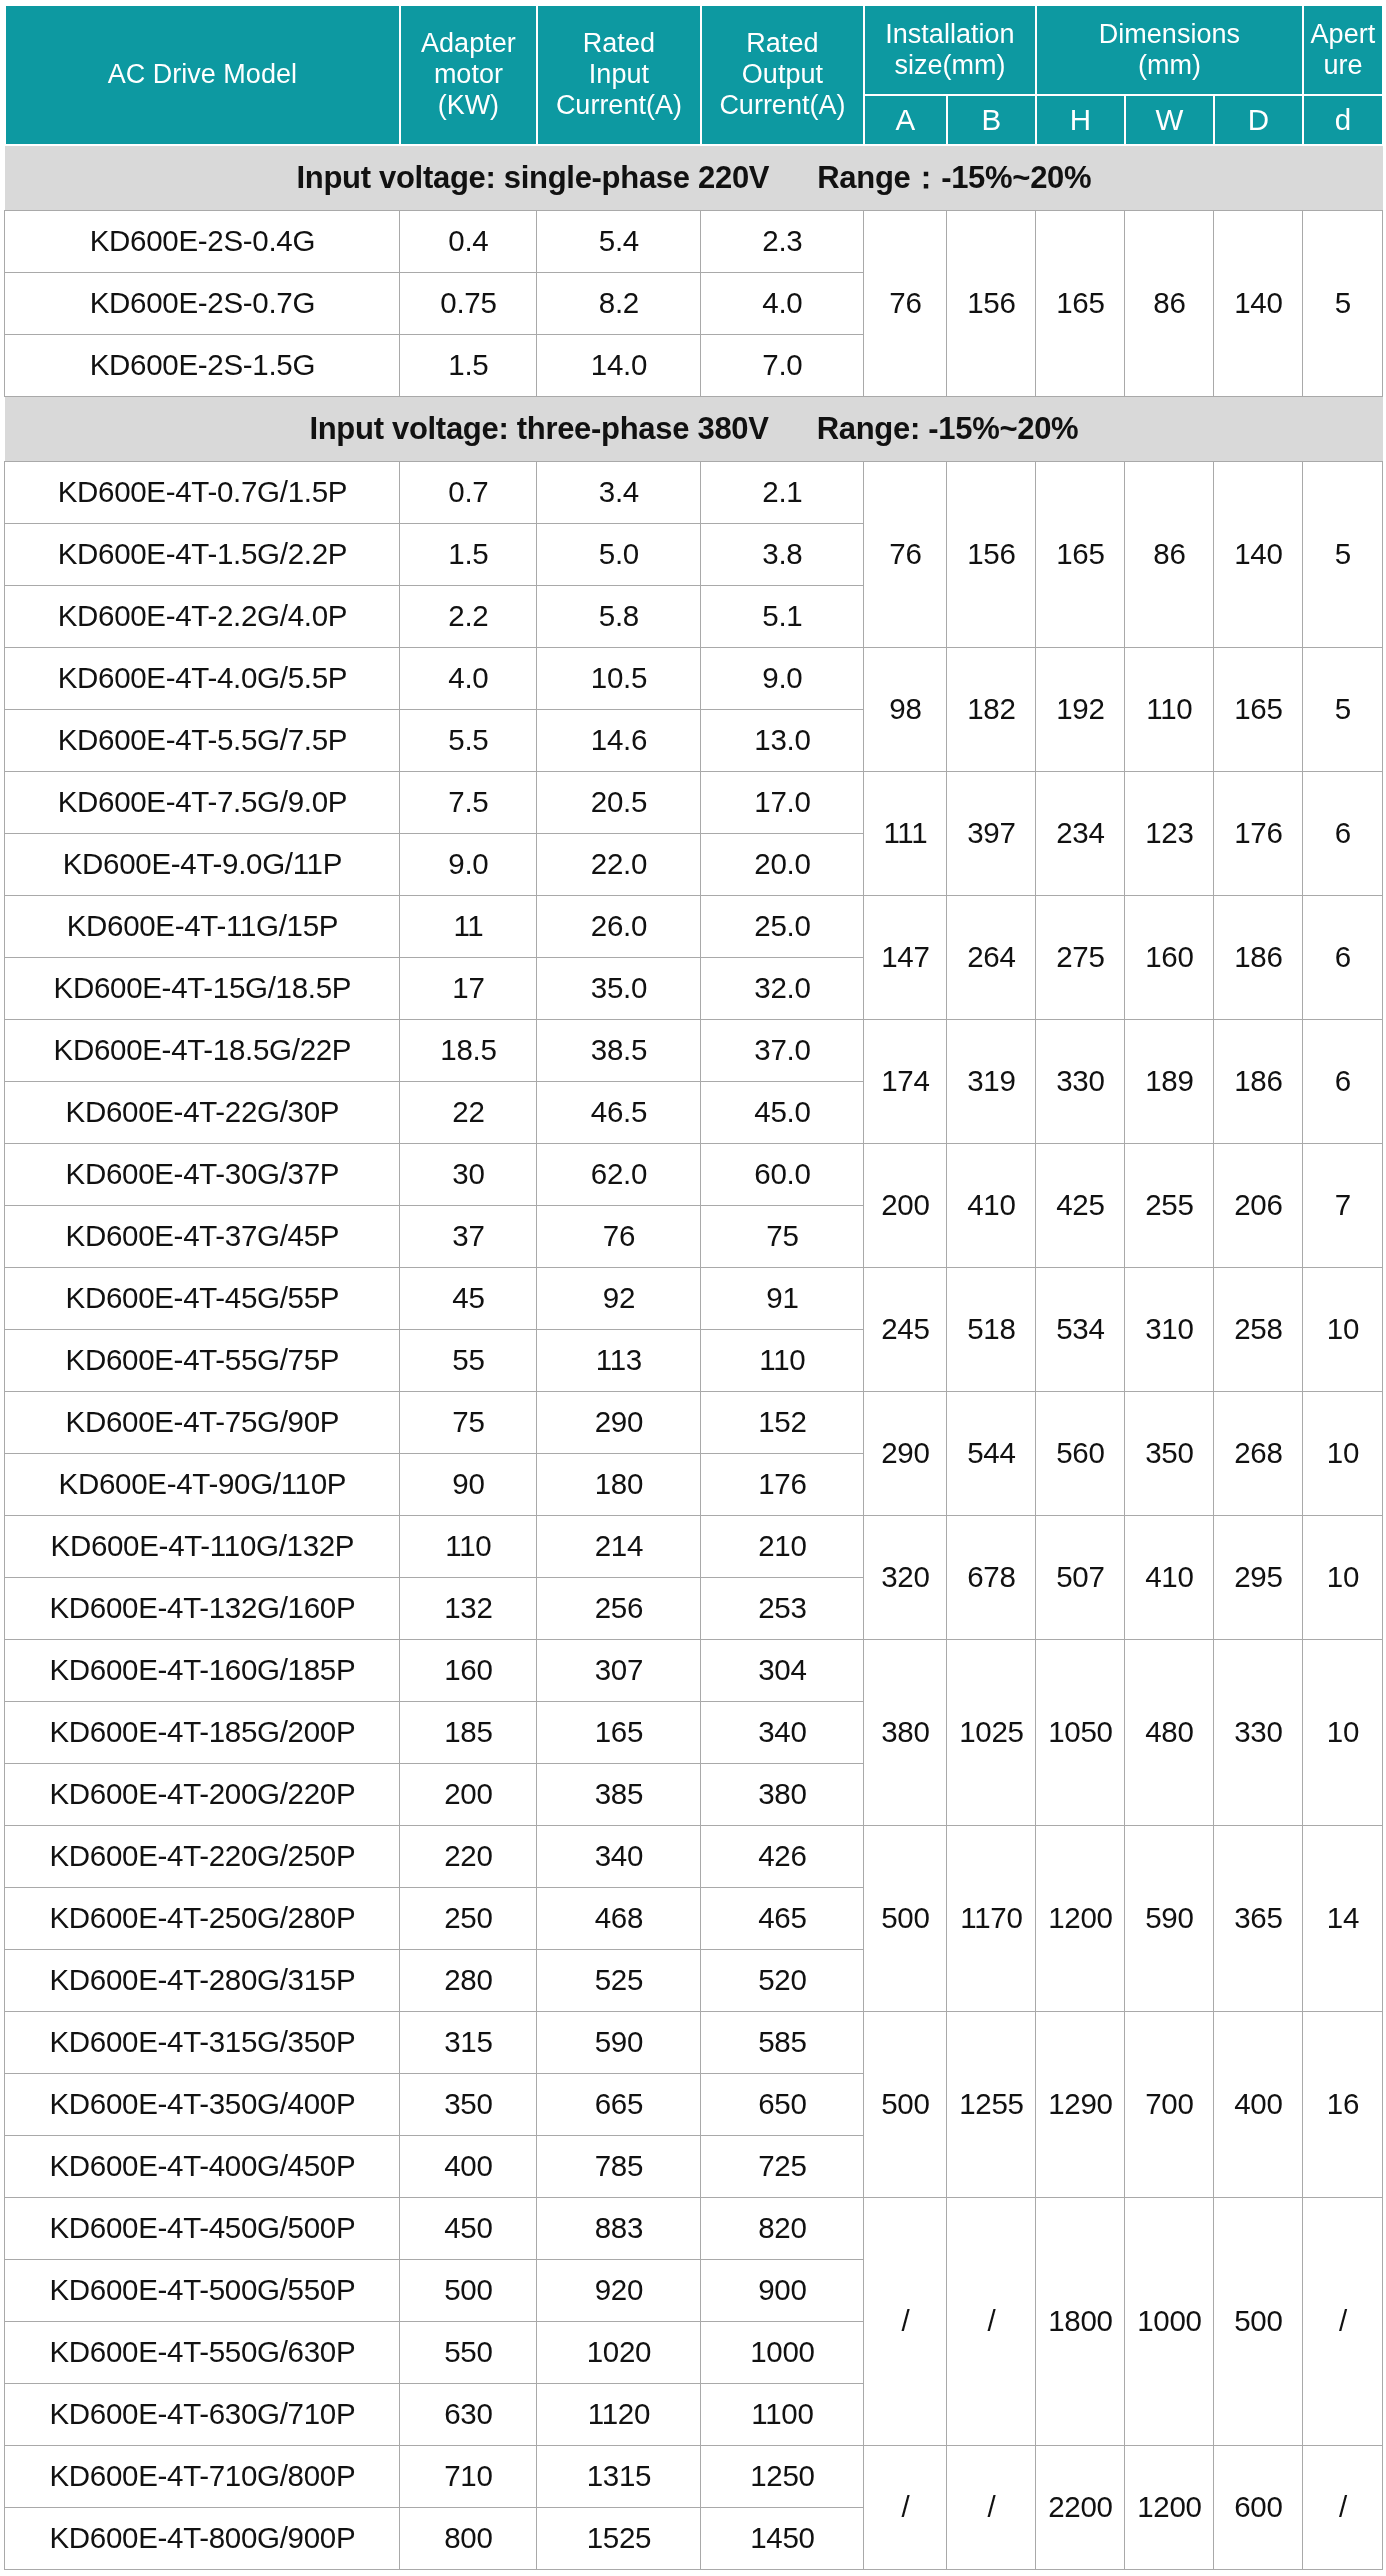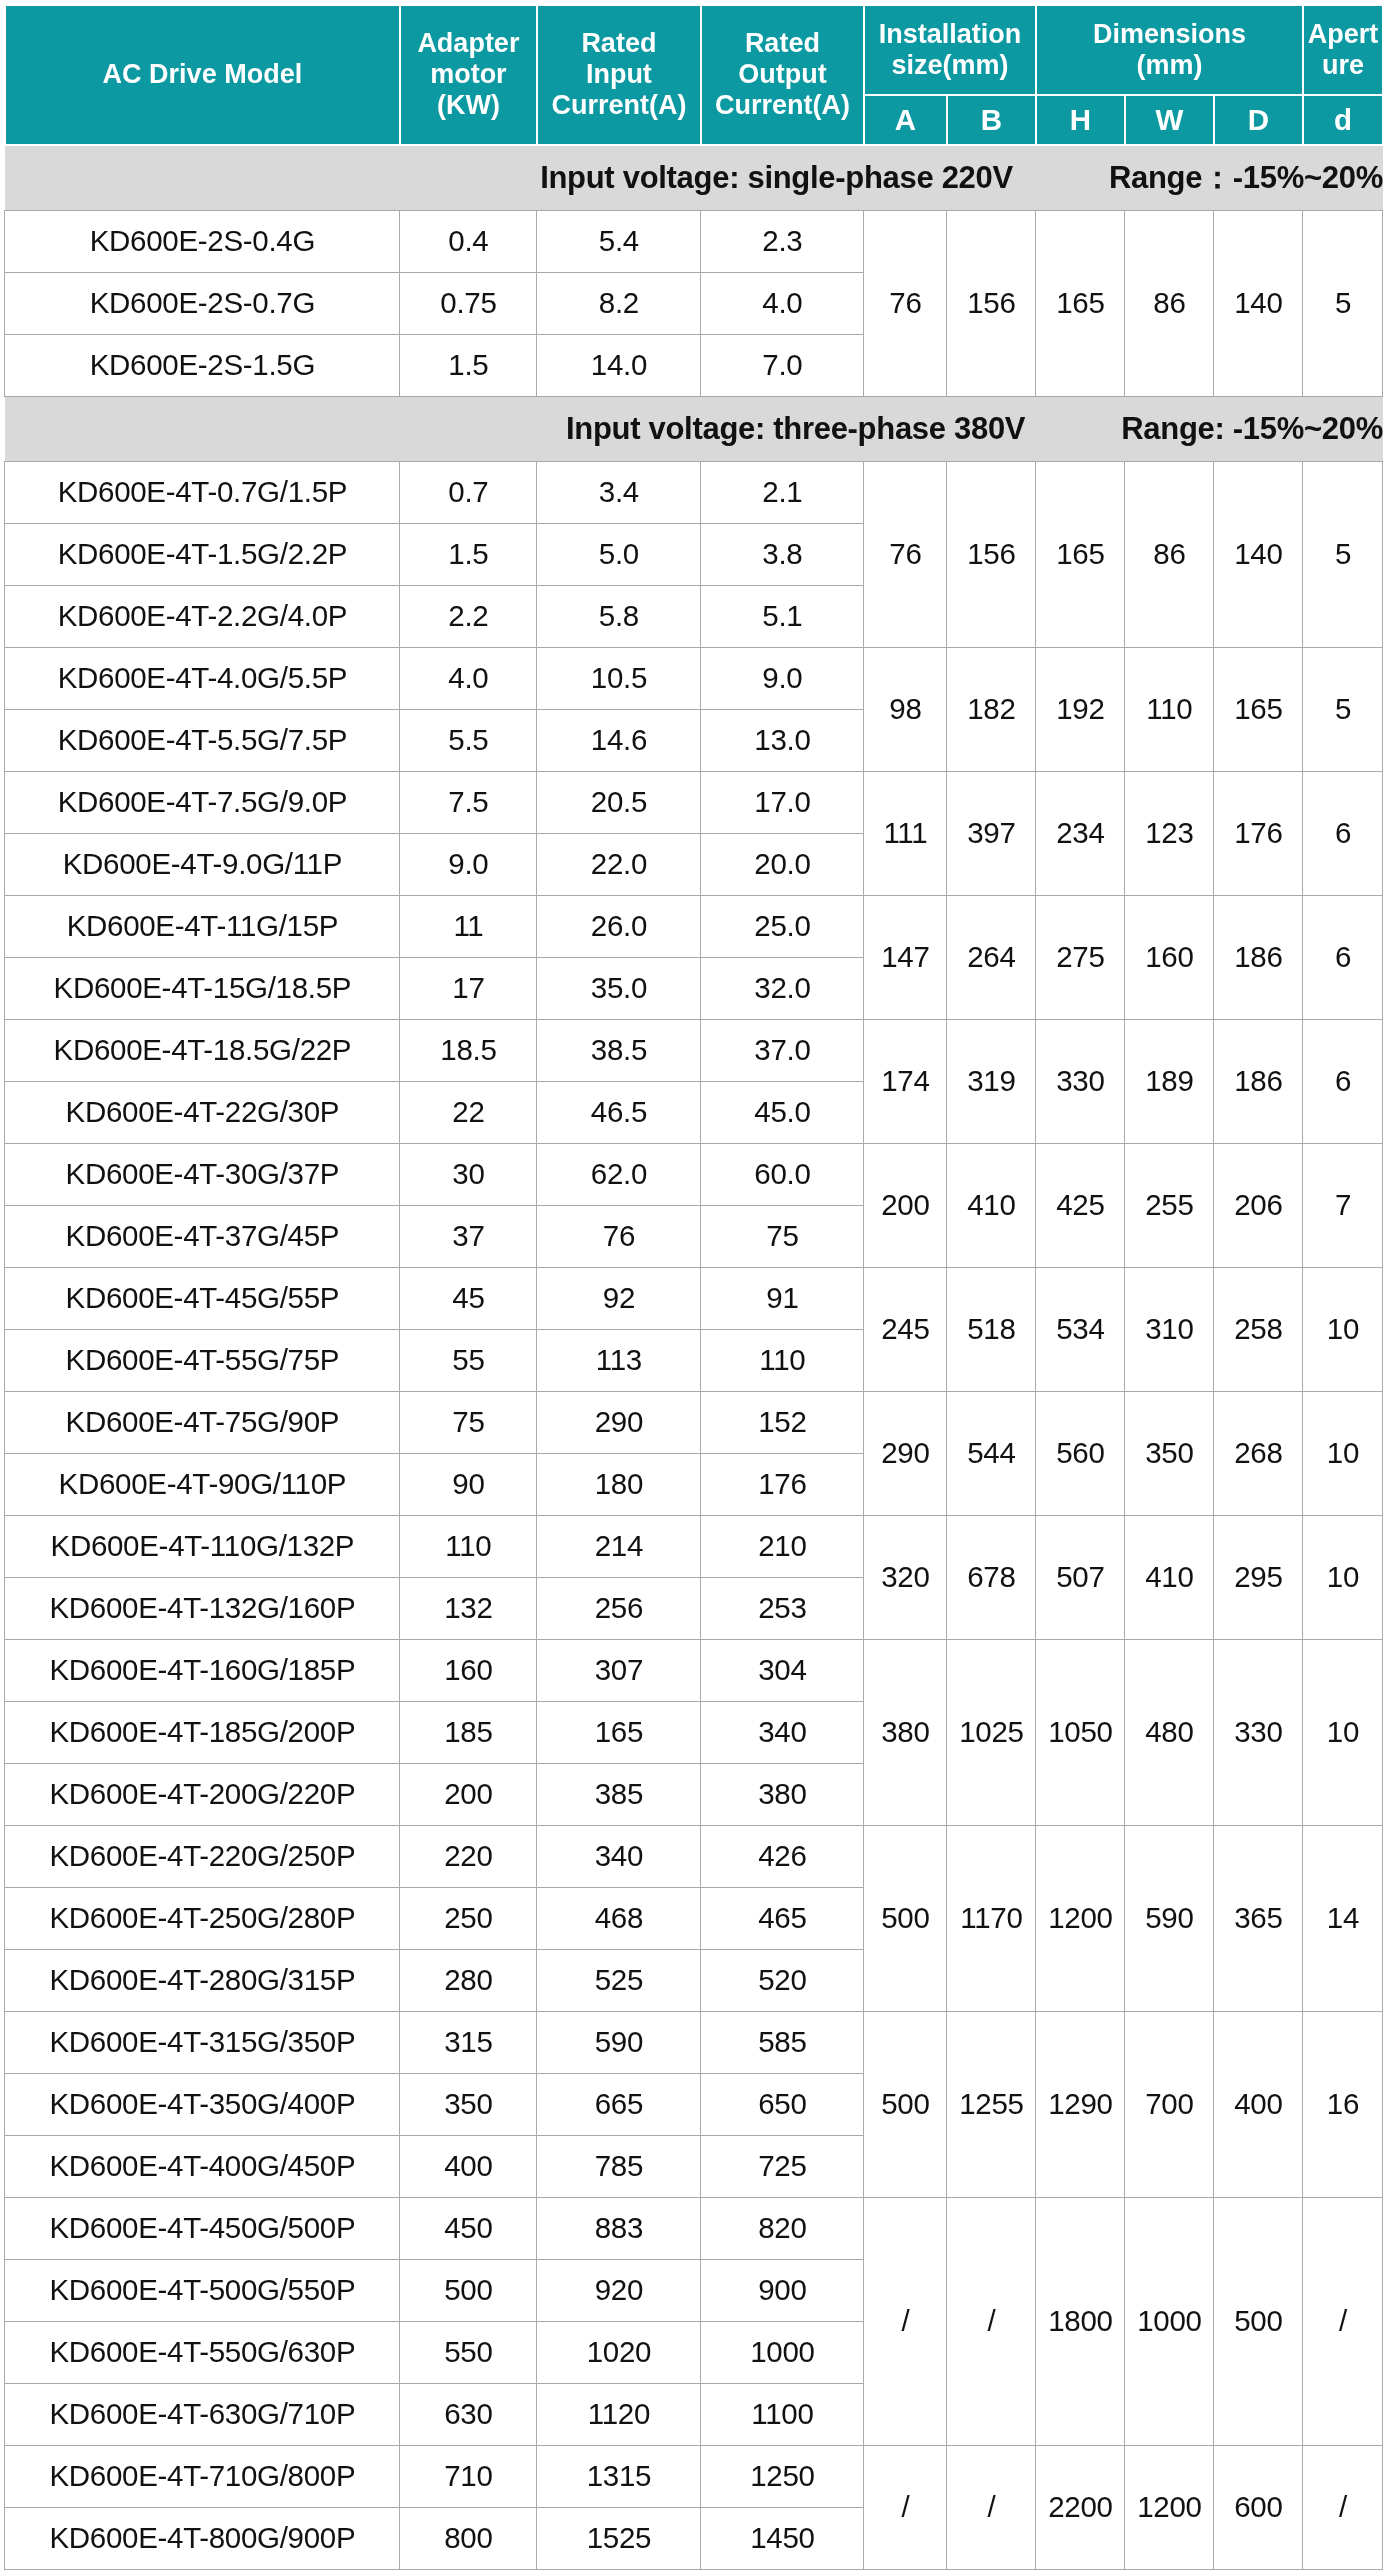--- a/index.html
+++ b/index.html
@@ -1,30 +1,30 @@
 <!DOCTYPE html>
 <html style="font-size:10.3px"><head>
 <meta charset="utf-8">
 <style>
   html,body{margin:0;padding:0;background:#ffffff;}
   body{font-family:"Liberation Sans","DejaVu Sans",sans-serif;color:#111;}
   .wrap{padding:3.9px;}
   table{border-collapse:collapse;table-layout:fixed;width:1379px;}
-  th{background:#0D99A1;color:#ffffff;font-weight:bold;border:2.6px solid #ffffff;
+  th{background:#0D99A1;color:#ffffff;font-weight:normal;border:2.6px solid #ffffff;
      text-align:center;vertical-align:middle;white-space:pre-line;
      font-size:27px;line-height:1.15;padding:0;}
   tr.h1{height:90px;}
   tr.h2{height:50px;}
   tr.h2 th{font-size:29.5px;}
   td{border:1.3px solid #A9A9A9;text-align:center;vertical-align:middle;
      font-size:29.5px;padding:0;letter-spacing:-0.3px;}
   tr.data{height:62px;}
   td.banner{background:#D9D9D9;height:64px;border-left:none;border-right:none;
      font-weight:bold;font-size:31px;}
-  .bannerflex{display:flex;justify-content:flex-end;align-items:center;gap:96px;}
+  .bannerflex{display:flex;justify-content:center;align-items:center;gap:48px;}
 </style>
 </head>
 <body>
 
 <div class="wrap">
 <table>
 <colgroup>
 <col style="width:395px">
         <col style="width:137px">
         <col style="width:164px">

